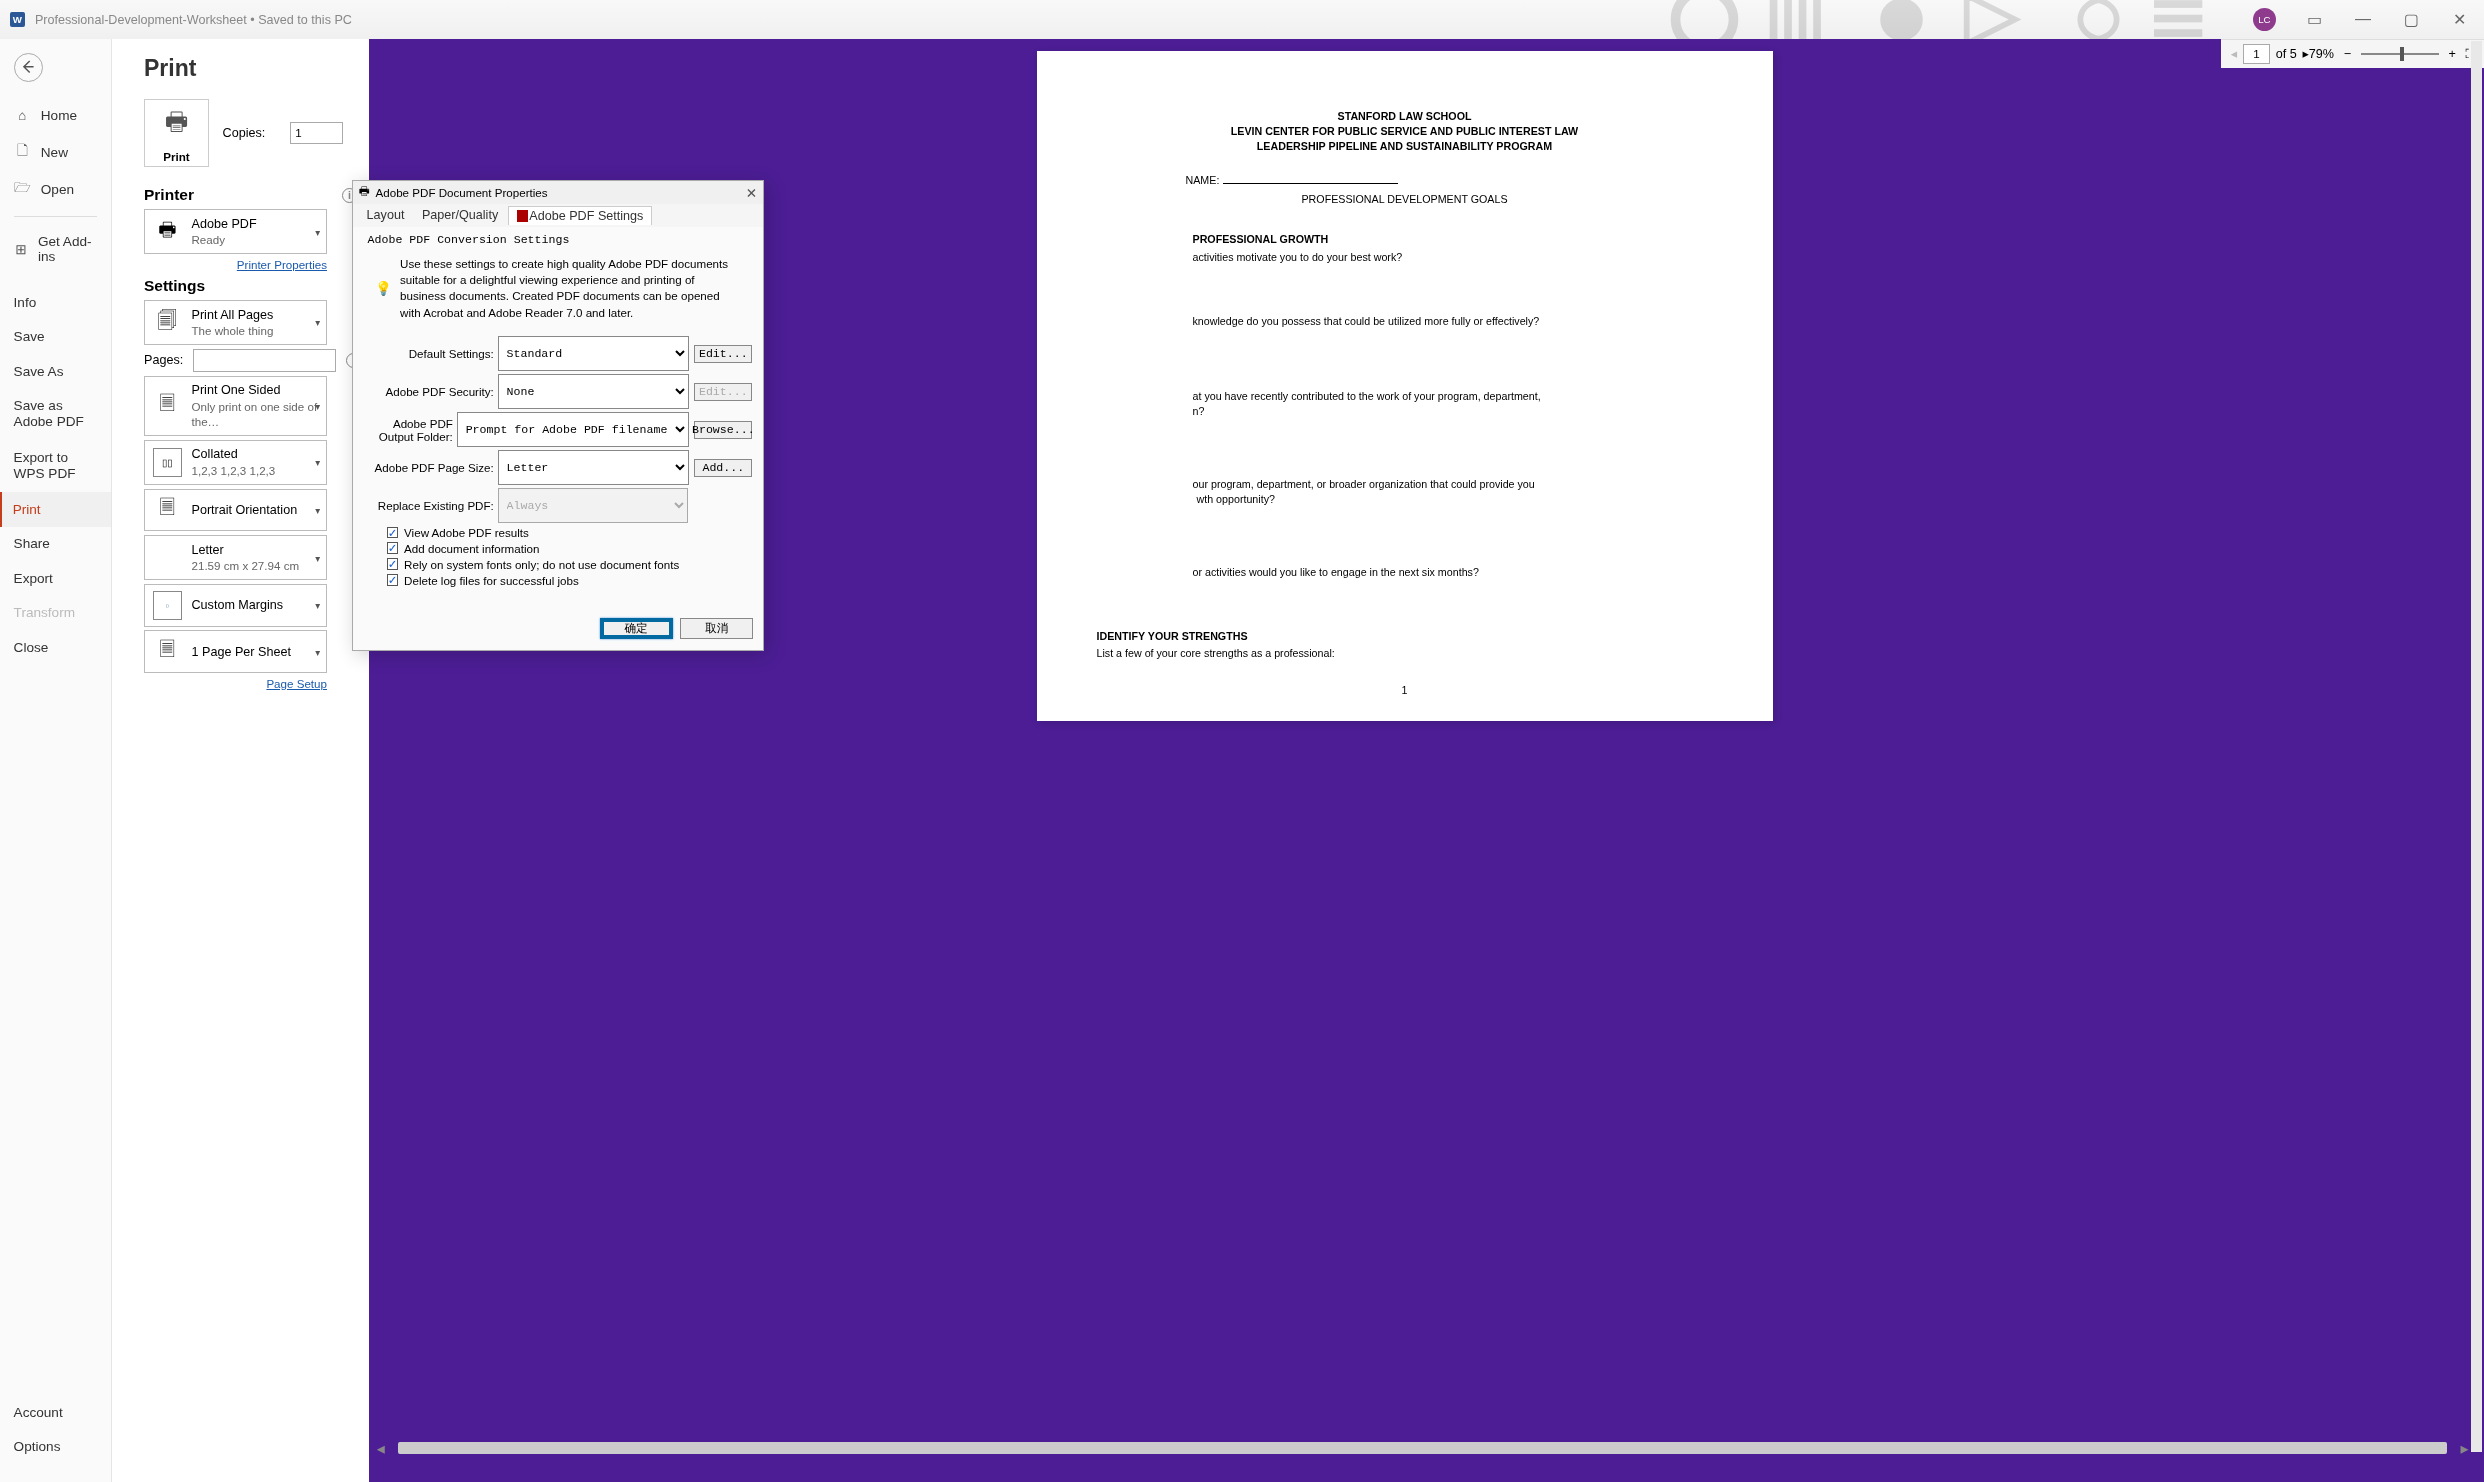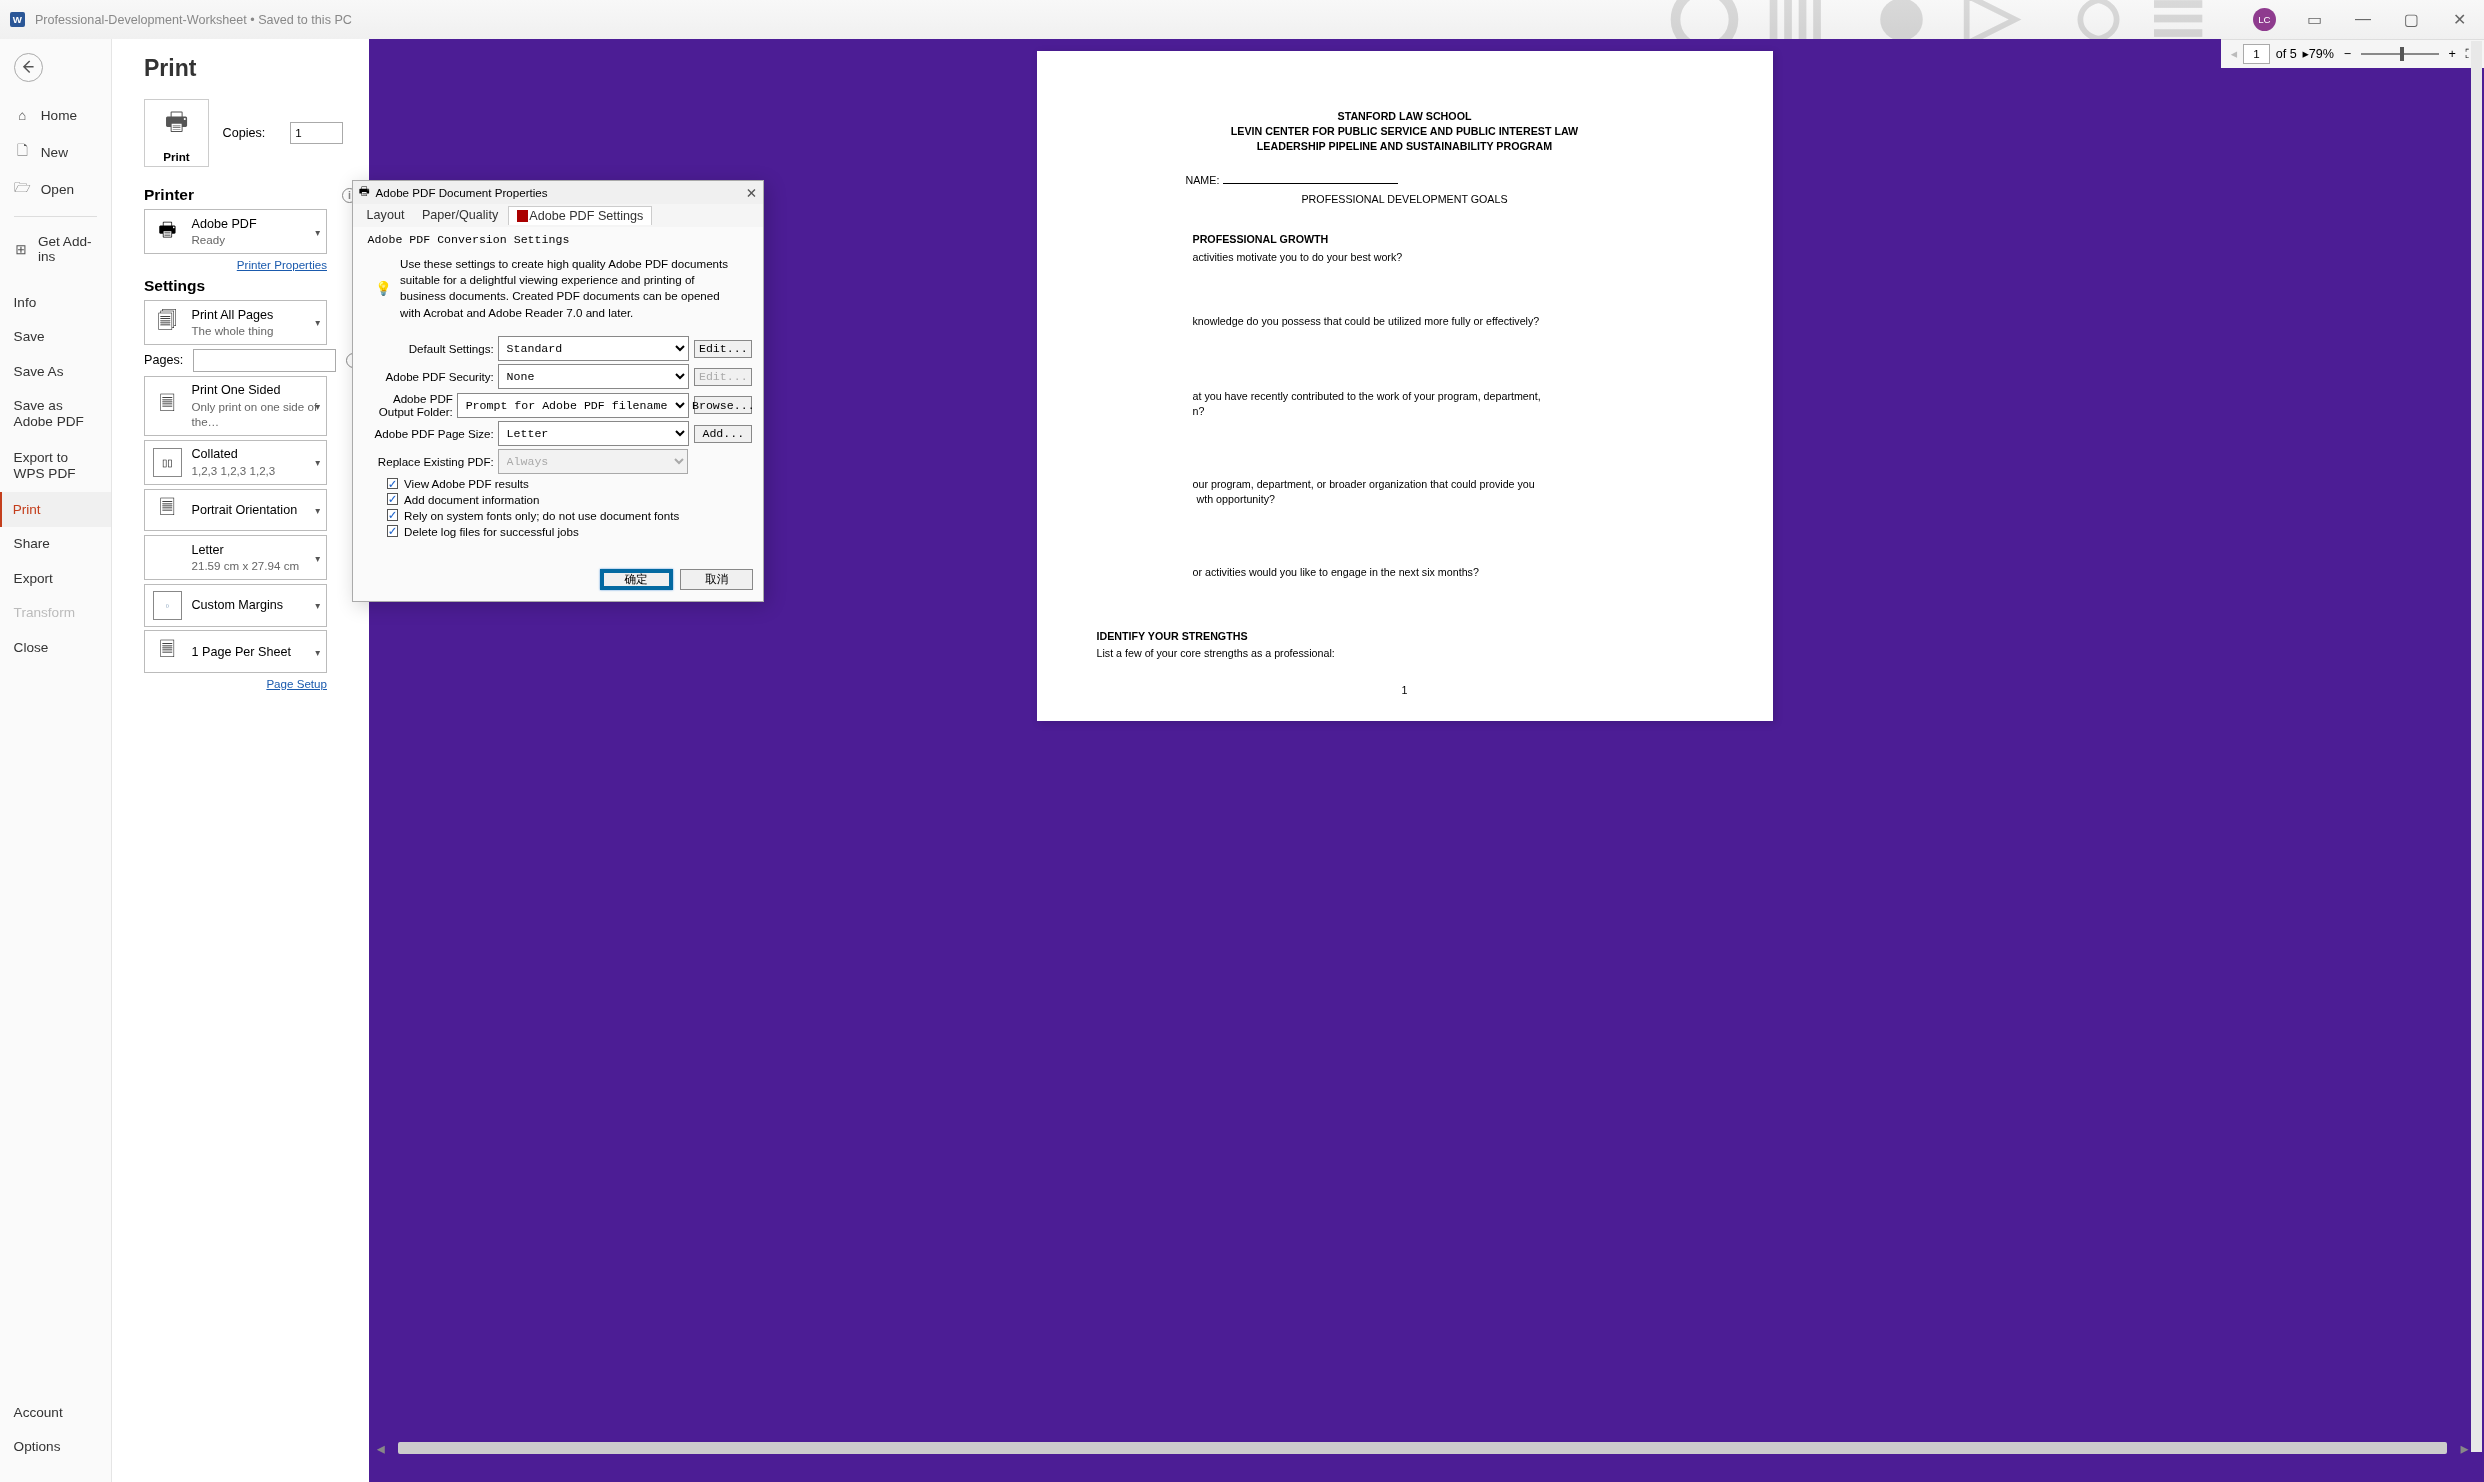--- a/index.html
+++ b/index.html
@@ -82,21 +82,21 @@
     .pdf-small-icon { width: 11.6px; height: 11.6px; background: #a00; display: inline-block; }
     
     .dialog-body { padding: 5.8px 9.7px; background: #fafafa; font-size: 11.6px; }
     .group-box { border: 1px solid transparent; padding: 0; margin-bottom: 5.8px; }
     .group-legend { font-family: "Courier New", monospace; font-size: 11.6px; background: #fafafa; padding: 0 3.9px; }
     .description-box { display: flex; gap: 7.8px; padding: 9.7px 23px 15.5px 11.6px; font-family: "Courier New", monospace; font-size: 11.6px; line-height: 1.4; }
     .lightbulb { color: #d8b020; font-size: 13.6px; align-self: center; }
     
     .dialog-row { display: flex; align-items: center; margin-bottom: 2.9px; font-family: "Courier New", monospace; font-size: 11.6px; }
     .dialog-row-label { width: 134px; text-align: right; padding-right: 3.9px; }
-    .dialog-row-input { flex: 1; height: 25px; border: 1px solid #888; background: white; padding: 0 3.9px; font-family: "Courier New", monospace; font-size: 11.6px; }
+    .dialog-row-input { flex: 1; height: 35px; border: 1px solid #888; background: white; padding: 0 3.9px; font-family: "Courier New", monospace; font-size: 11.6px; }
     .dialog-row-input.disabled { background: #f0f0f0; color: #888; }
     .dialog-row-btn { width: 58px; height: 18px; margin-left: 5.8px; border: 1px solid #888; background: #f0f0f0; font-family: "Courier New", monospace; font-size: 11.6px; display: flex; align-items: center; justify-content: center; }
     .dialog-row-btn.disabled { color: #aaa; }
     
     .dialog-check { display: flex; align-items: center; gap: 5.8px; margin: 2.9px 0 2.9px 23px; font-family: "Courier New", monospace; font-size: 11.6px; }
     .checkbox { width: 11.6px; height: 11.6px; border: 1px solid #555; background: white; display: flex; align-items: center; justify-content: center; color: #2266cc; font-size: 11.6px; line-height: 1; }
     
     .dialog-buttons { display: flex; justify-content: flex-end; gap: 7.8px; padding: 15.5px 9.7px 11.6px; }
     .dialog-btn { width: 73px; height: 21.3px; border: 1px solid #888; background: #f0f0f0; display: flex; align-items: center; justify-content: center; font-size: 11.6px; }
     .dialog-btn.primary { border: 4px solid #0369a1; box-shadow: 0 0 1.9px #5599dd; }

